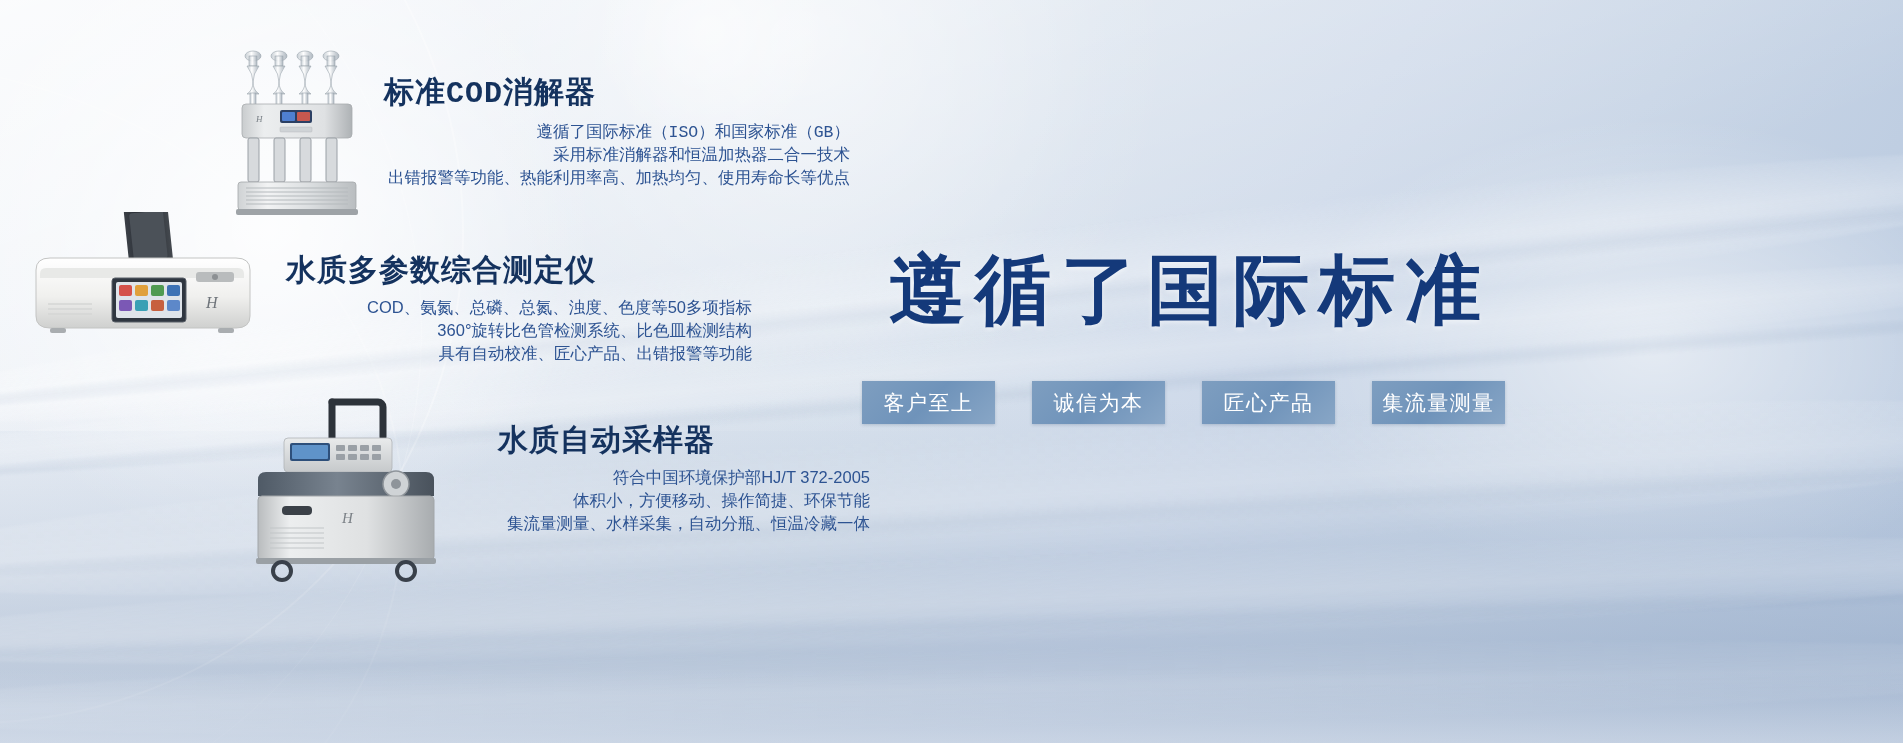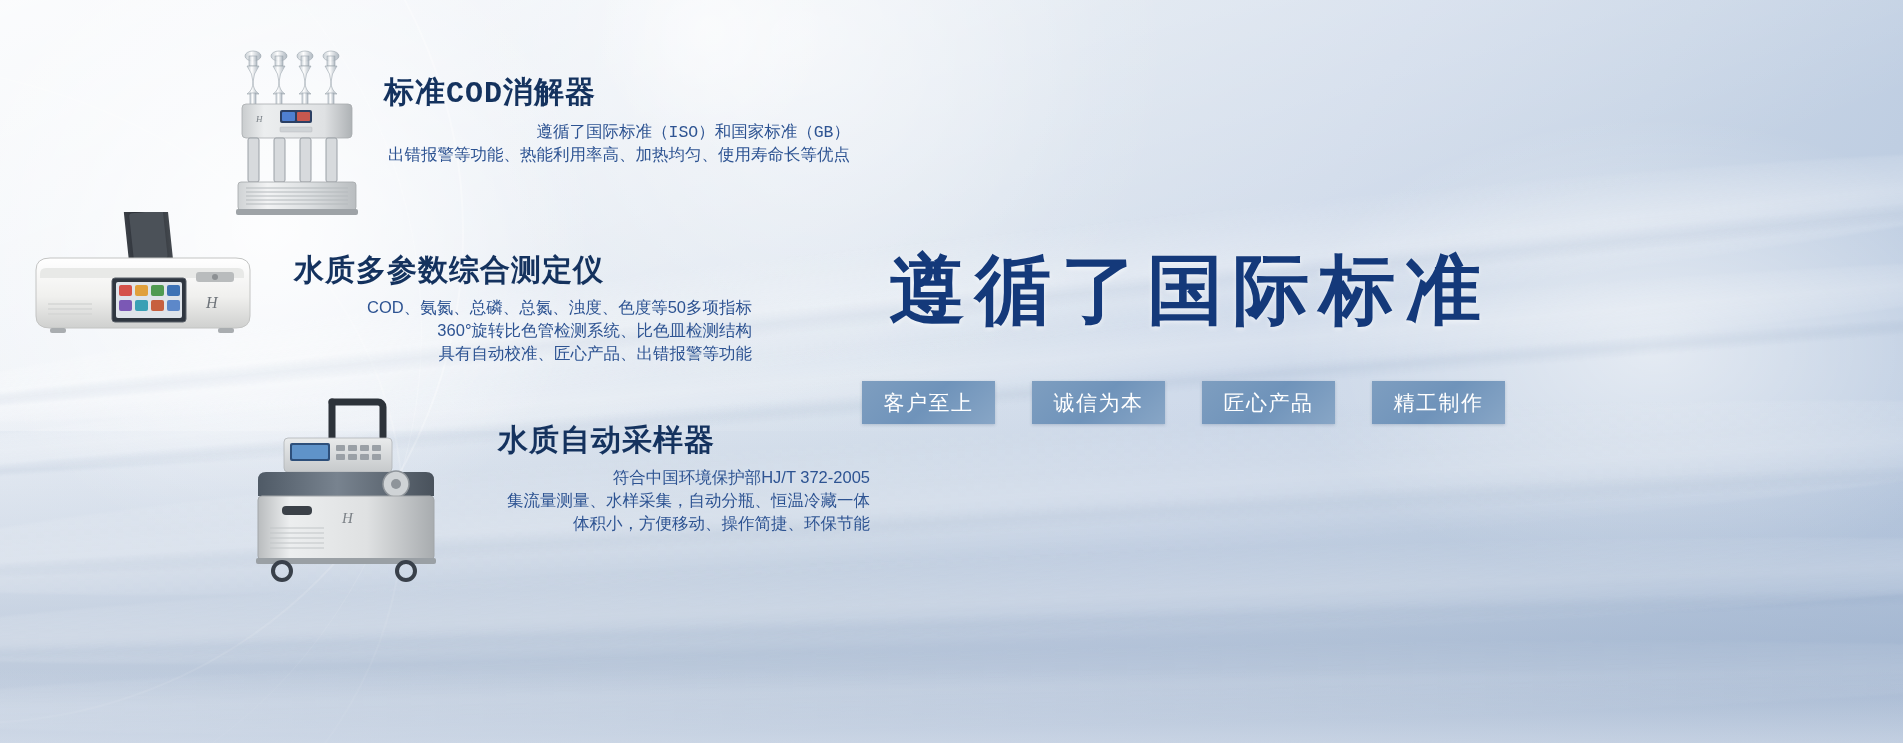--- a/index.html
+++ b/index.html
@@ -119,21 +119,21 @@
     text-align: right;
     white-space: nowrap;
   }
   .prod-lines div { white-space: nowrap; }
 
   #product-1 { left: 384px; top: 78px; font-family: Liberation Mono, monospace; }
   #product-1 .prod-title { text-align: left; }
   #product-1 .prod-lines { width: 466px; }
 
   #product-2 { left: 286px; top: 253px; }
-  #product-2 .prod-title { text-align: left; margin-left: 8px; }
+  #product-2 .prod-title { text-align: left; }
   #product-2 .prod-lines { width: 466px; }
 
   #product-3 { left: 470px; top: 423px; }
   #product-3 .prod-title { text-align: left; margin-left: 28px; }
   #product-3 .prod-lines { width: 400px; }
 
   
   #headline {
     position: absolute;
     left: 855px;
@@ -391,44 +391,45 @@
 
       <circle cx="36" cy="173" r="9" fill="none" stroke="#39404a" stroke-width="4"></circle>
       <circle cx="160" cy="173" r="9" fill="none" stroke="#39404a" stroke-width="4"></circle>
     </svg>
   </div>
 
   <div class="product" id="product-1">
     <div class="prod-title">标准COD消解器</div>
     <div class="prod-lines">
       <div>遵循了国际标准（ISO）和国家标准（GB）</div>
+      <div>采用标准消解器和恒温加热器二合一技术</div>
       <div>出错报警等功能、热能利用率高、加热均匀、使用寿命长等优点</div>
     </div>
   </div>
 
   <div class="product" id="product-2">
     <div class="prod-title">水质多参数综合测定仪</div>
     <div class="prod-lines">
       <div>COD、氨氮、总磷、总氮、浊度、色度等50多项指标</div>
       <div>360°旋转比色管检测系统、比色皿检测结构</div>
       <div>具有自动校准、匠心产品、出错报警等功能</div>
     </div>
   </div>
 
   <div class="product" id="product-3">
     <div class="prod-title">水质自动采样器</div>
     <div class="prod-lines">
       <div>符合中国环境保护部HJ/T 372-2005</div>
+      <div>体积小，方便移动、操作简捷、环保节能</div>
       <div>集流量测量、水样采集，自动分瓶、恒温冷藏一体</div>
-      <div>体积小，方便移动、操作简捷、环保节能</div>
     </div>
   </div>
 
   <div id="headline">遵循了国际标准</div>
 
   <div id="badges">
     <div class="badge">客户至上</div>
     <div class="badge">诚信为本</div>
     <div class="badge">匠心产品</div>
-    <div class="badge">精工制作</div>
+    <div class="badge">集流量测量</div>
   </div>
 
 </div>
 
 </body></html>

